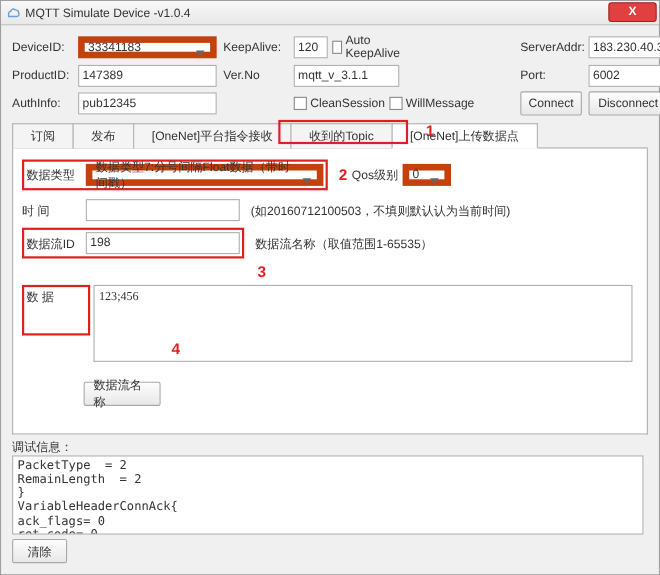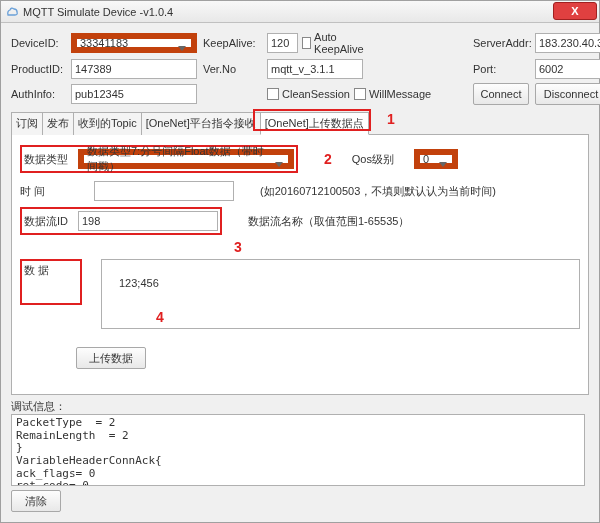--- a/index.html
+++ b/index.html
@@ -3,37 +3,37 @@
 <meta charset="utf-8">
 <style>
 *{box-sizing:border-box;margin:0;padding:0;font-family:"Microsoft YaHei","SimSun",Arial,sans-serif;font-size:11px;color:#333}
 body{background:#eaeaea;width:600px;height:523px;overflow:hidden}
 .window{width:600px;height:523px;background:#f0f0f0;border:1px solid #a0a0a0;position:relative}
 .titlebar{height:22px;background:linear-gradient(#f8f8f8,#e8e8e8);border-bottom:1px solid #c0c0c0;display:flex;align-items:center;padding:0 4px;position:relative}
 .title-icon{width:14px;height:14px;margin-right:4px;display:inline-flex;align-items:center;justify-content:center}
 .title-text{flex:1}
 .close-btn{width:44px;height:18px;background:#e04040;border:1px solid #a02020;border-radius:3px;display:flex;align-items:center;justify-content:center;color:#fff;font-weight:bold;position:absolute;right:2px;top:1px}
 .content{padding:8px 10px}
-.row{display:flex;align-items:center;margin-bottom:6px;gap:20px}
+.row{display:flex;align-items:center;margin-bottom:6px;gap:4px}
 .lbl{width:54px;text-align:left}
 .combo{height:20px;border:6px solid #c2410c;background:#fff;padding:1px 18px 1px 3px;position:relative;display:flex;align-items:center}
 .combo::after{content:"";position:absolute;right:5px;top:7px;border-left:4px solid transparent;border-right:4px solid transparent;border-top:5px solid #666}
 .txt{height:20px;border:1px solid #b0b0b0;background:#fff;padding:1px 3px;display:flex;align-items:center}
 .chk{width:12px;height:12px;border:1px solid #888;background:#fff;margin-right:3px}
 .btn{height:22px;border:1px solid #a8a8a8;background:linear-gradient(#fdfdfd,#e8e8e8);padding:0 8px;display:flex;align-items:center;justify-content:center;border-radius:2px}
 .tabs{display:flex;border-bottom:1px solid #b0b0b0;margin-top:6px;position:relative}
-.tab{padding:3px 4px;border:1px solid #b0b0b0;border-bottom:none;background:#f4f4f4;margin-right:-1px;position:relative;top:1px}
+.tab{padding:3px 16px;border:1px solid #b0b0b0;border-bottom:none;background:#f4f4f4;margin-right:-1px;position:relative;top:1px}
 .tab.active{background:#fff;border-bottom:1px solid #fff}
 .tab-bounds{position:absolute;border:2px solid #e02020;pointer-events:none}
 .panel{border:1px solid #b0b0b0;border-top:none;background:#fff;padding:10px 8px 8px;min-height:260px}
 .outline{border:2px solid #e02020;padding:2px;display:flex;align-items:center}
 .ann{color:#e02020;font-size:14px;font-weight:bold;margin-left:6px}
 .field-label{width:54px;display:inline-block}
 .hint{margin-left:6px;color:#333}
-textarea.big{width:490px;height:70px;border:1px solid #b0b0b0;padding:17px;resize:none;font-family:Liberation Sans, sans-serif;font-size:11px}
+textarea.big{width:490px;height:70px;border:1px solid #b0b0b0;padding:4px;resize:none;font-family:Liberation Serif, serif;font-size:11px}
 .debug-label{margin-top:4px}
 .debug{width:574px;height:72px;border:1px solid #b0b0b0;background:#fff;padding:2px 4px;font-family:Consolas,monospace;font-size:11px;white-space:pre;overflow:hidden;line-height:1.15}
 .toprow-grid{display:grid;grid-template-columns:56px 128px 60px 100px 98px 58px 74px;gap:4px;align-items:center;margin-bottom:4px}
 .toprow-grid .chkwrap{display:flex;align-items:center}
 </style>
 </head>
 <body>
 
 <div class="window">
   <div class="titlebar">
@@ -107,22 +107,22 @@
           <span>Connect</span>
         </div>
       <div class="btn" style="width:72px">
           <span>Disconnect</span>
         </div>
     </div>
 
     <div class="tabs">
       <div class="tab"><span>订阅</span></div>
       <div class="tab"><span>发布</span></div>
+      <div class="tab"><span>[OneNet]平台指令接收</span></div>
       <div class="tab"><span>收到的Topic</span></div>
-      <div class="tab"><span>[OneNet]平台指令接收</span></div>
       <div class="tab active"><span>[OneNet]上传数据点</span></div>
       <div class="tab-bounds" style="left:242px;top:-2px;width:118px;height:22px"></div>
       <span class="ann" style="position:absolute;left:370px;top:0">1</span>
     </div>
 
     <div class="panel">
       <div class="row">
         <div class="outline">
           <span class="field-label">数据类型</span>
           <div class="combo" style="width:216px">
@@ -158,21 +158,21 @@
       <div class="row" style="align-items:flex-start">
         <div class="outline" style="align-items:flex-start;height:46px">
           <span class="field-label">数   据</span>
         </div>
         <textarea class="big" style="margin-left: -1px;">123;456</textarea>
       </div>
       <div style="margin:-26px 0 12px 130px"><span class="ann">4</span></div>
 
       <div class="row" style="margin-top:22px;margin-left:56px">
         <div class="btn" style="width:70px">
-            <span>上传数据</span>
+            <span>数据流名称</span>
           </div>
       </div>
     </div>
 
     <div class="debug-label">调试信息：</div>
     <div class="debug">PacketType  = 2
 RemainLength  = 2
 }
 VariableHeaderConnAck{
 ack_flags= 0

